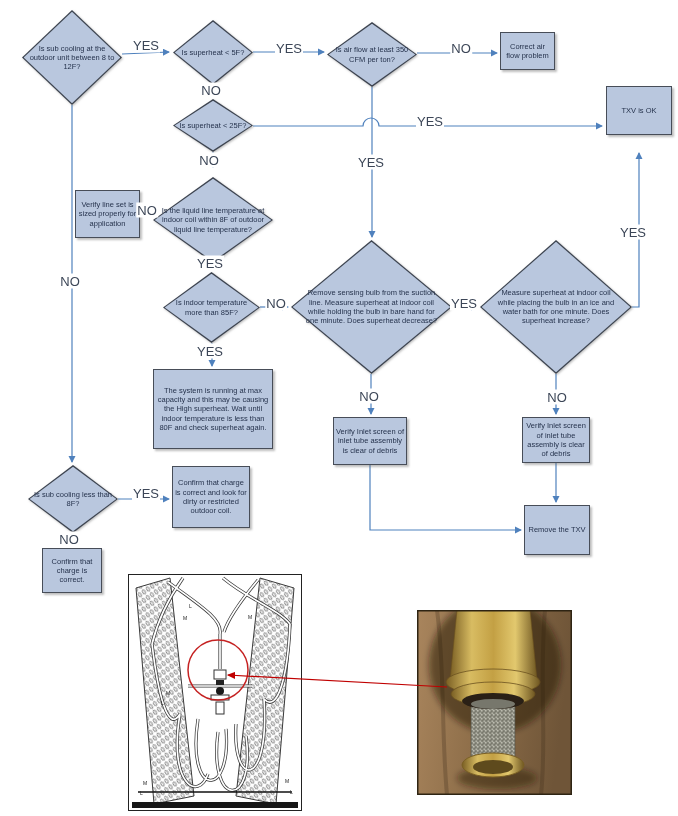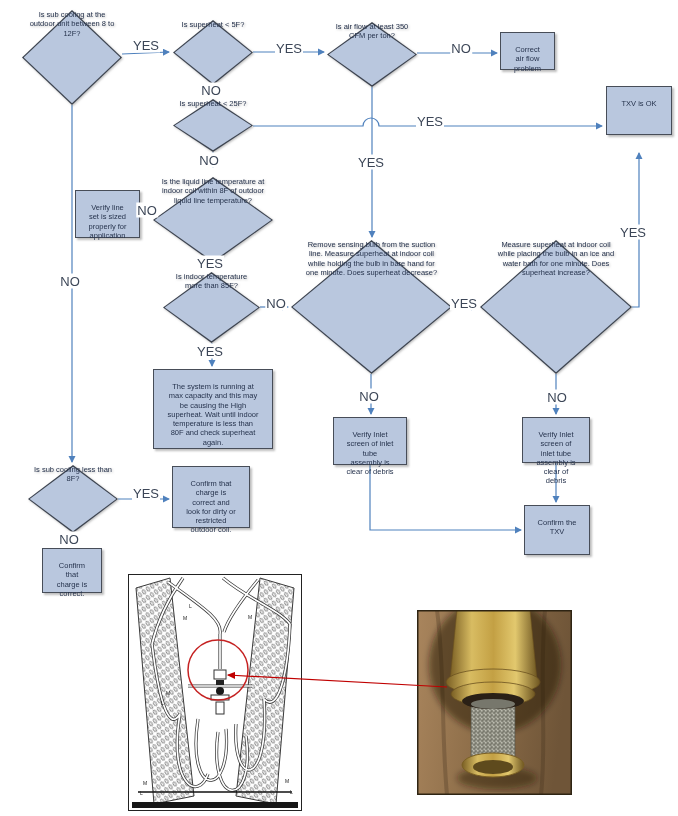--- a/index.html
+++ b/index.html
@@ -4,26 +4,26 @@
 <style>
   html,body { margin:0; padding:0; background:#fff; }
   .stage {
     position:relative; width:678px; height:816px; background:#fff;
     font-family:"Liberation Sans", sans-serif; overflow:hidden;
   }
   svg.layer { position:absolute; left:0; top:0; }
   .conn { z-index:1; }
   .anno { z-index:5; pointer-events:none; }
   .node {
-    position:absolute; z-index:2; display:flex; align-items:flex-start; justify-content:center;
+    position:absolute; z-index:2; display:flex; align-items:center; justify-content:center;
     text-align:center; font-size:7.5px; line-height:1.24; color:#26334d;
   }
   .rectnode {
     background:#b9c7de; border:1.6px solid #474d58; box-sizing:border-box;
-    box-shadow:2px 2px 2px rgba(110,110,110,.45); padding:12px;
+    box-shadow:2px 2px 2px rgba(110,110,110,.45); padding:2px;
   }
   .diamond { filter:drop-shadow(1.6px 1.6px 1px rgba(120,120,120,.5)); }
   .d-border { position:absolute; inset:0; background:#3d4450; clip-path:polygon(50% 0,100% 50%,50% 100%,0 50%); }
   .d-fill { position:absolute; inset:1.7px; background:#b9c7de; clip-path:polygon(50% 0,100% 50%,50% 100%,0 50%); }
   .d-text { position:relative; width:88%; z-index:1; }
   .edge-label {
     position:absolute; z-index:3; font-size:13px; color:#3c4657; background:#fff;
     padding:0 1px; transform:translate(-50%,-50%); white-space:nowrap;
   }
   .panel { position:absolute; z-index:2; }
@@ -131,21 +131,21 @@
 
   <div class="node rectnode" style="left:333px;top:417px;width:74px;height:48px">
     <span>Verify Inlet screen of inlet tube assembly is clear of debris</span>
   </div>
 
   <div class="node rectnode" style="left:522px;top:417px;width:68px;height:46px">
     <span>Verify Inlet screen of inlet tube assembly is clear of debris</span>
   </div>
 
   <div class="node rectnode" style="left:524px;top:505px;width:66px;height:50px">
-    <span>Confirm the TXV</span>
+    <span>Remove the TXV</span>
   </div>
 
   <div class="node diamond" style="left:28px;top:465px;width:90px;height:68px">
     <div class="d-border"></div>
     <div class="d-fill"></div>
     <div class="d-text">Is sub cooling less than 8F?</div>
   </div>
 
   <div class="node rectnode" style="left:172px;top:466px;width:78px;height:62px">
     <span>Confirm that charge is correct and look for dirty or restricted outdoor coil.</span>

